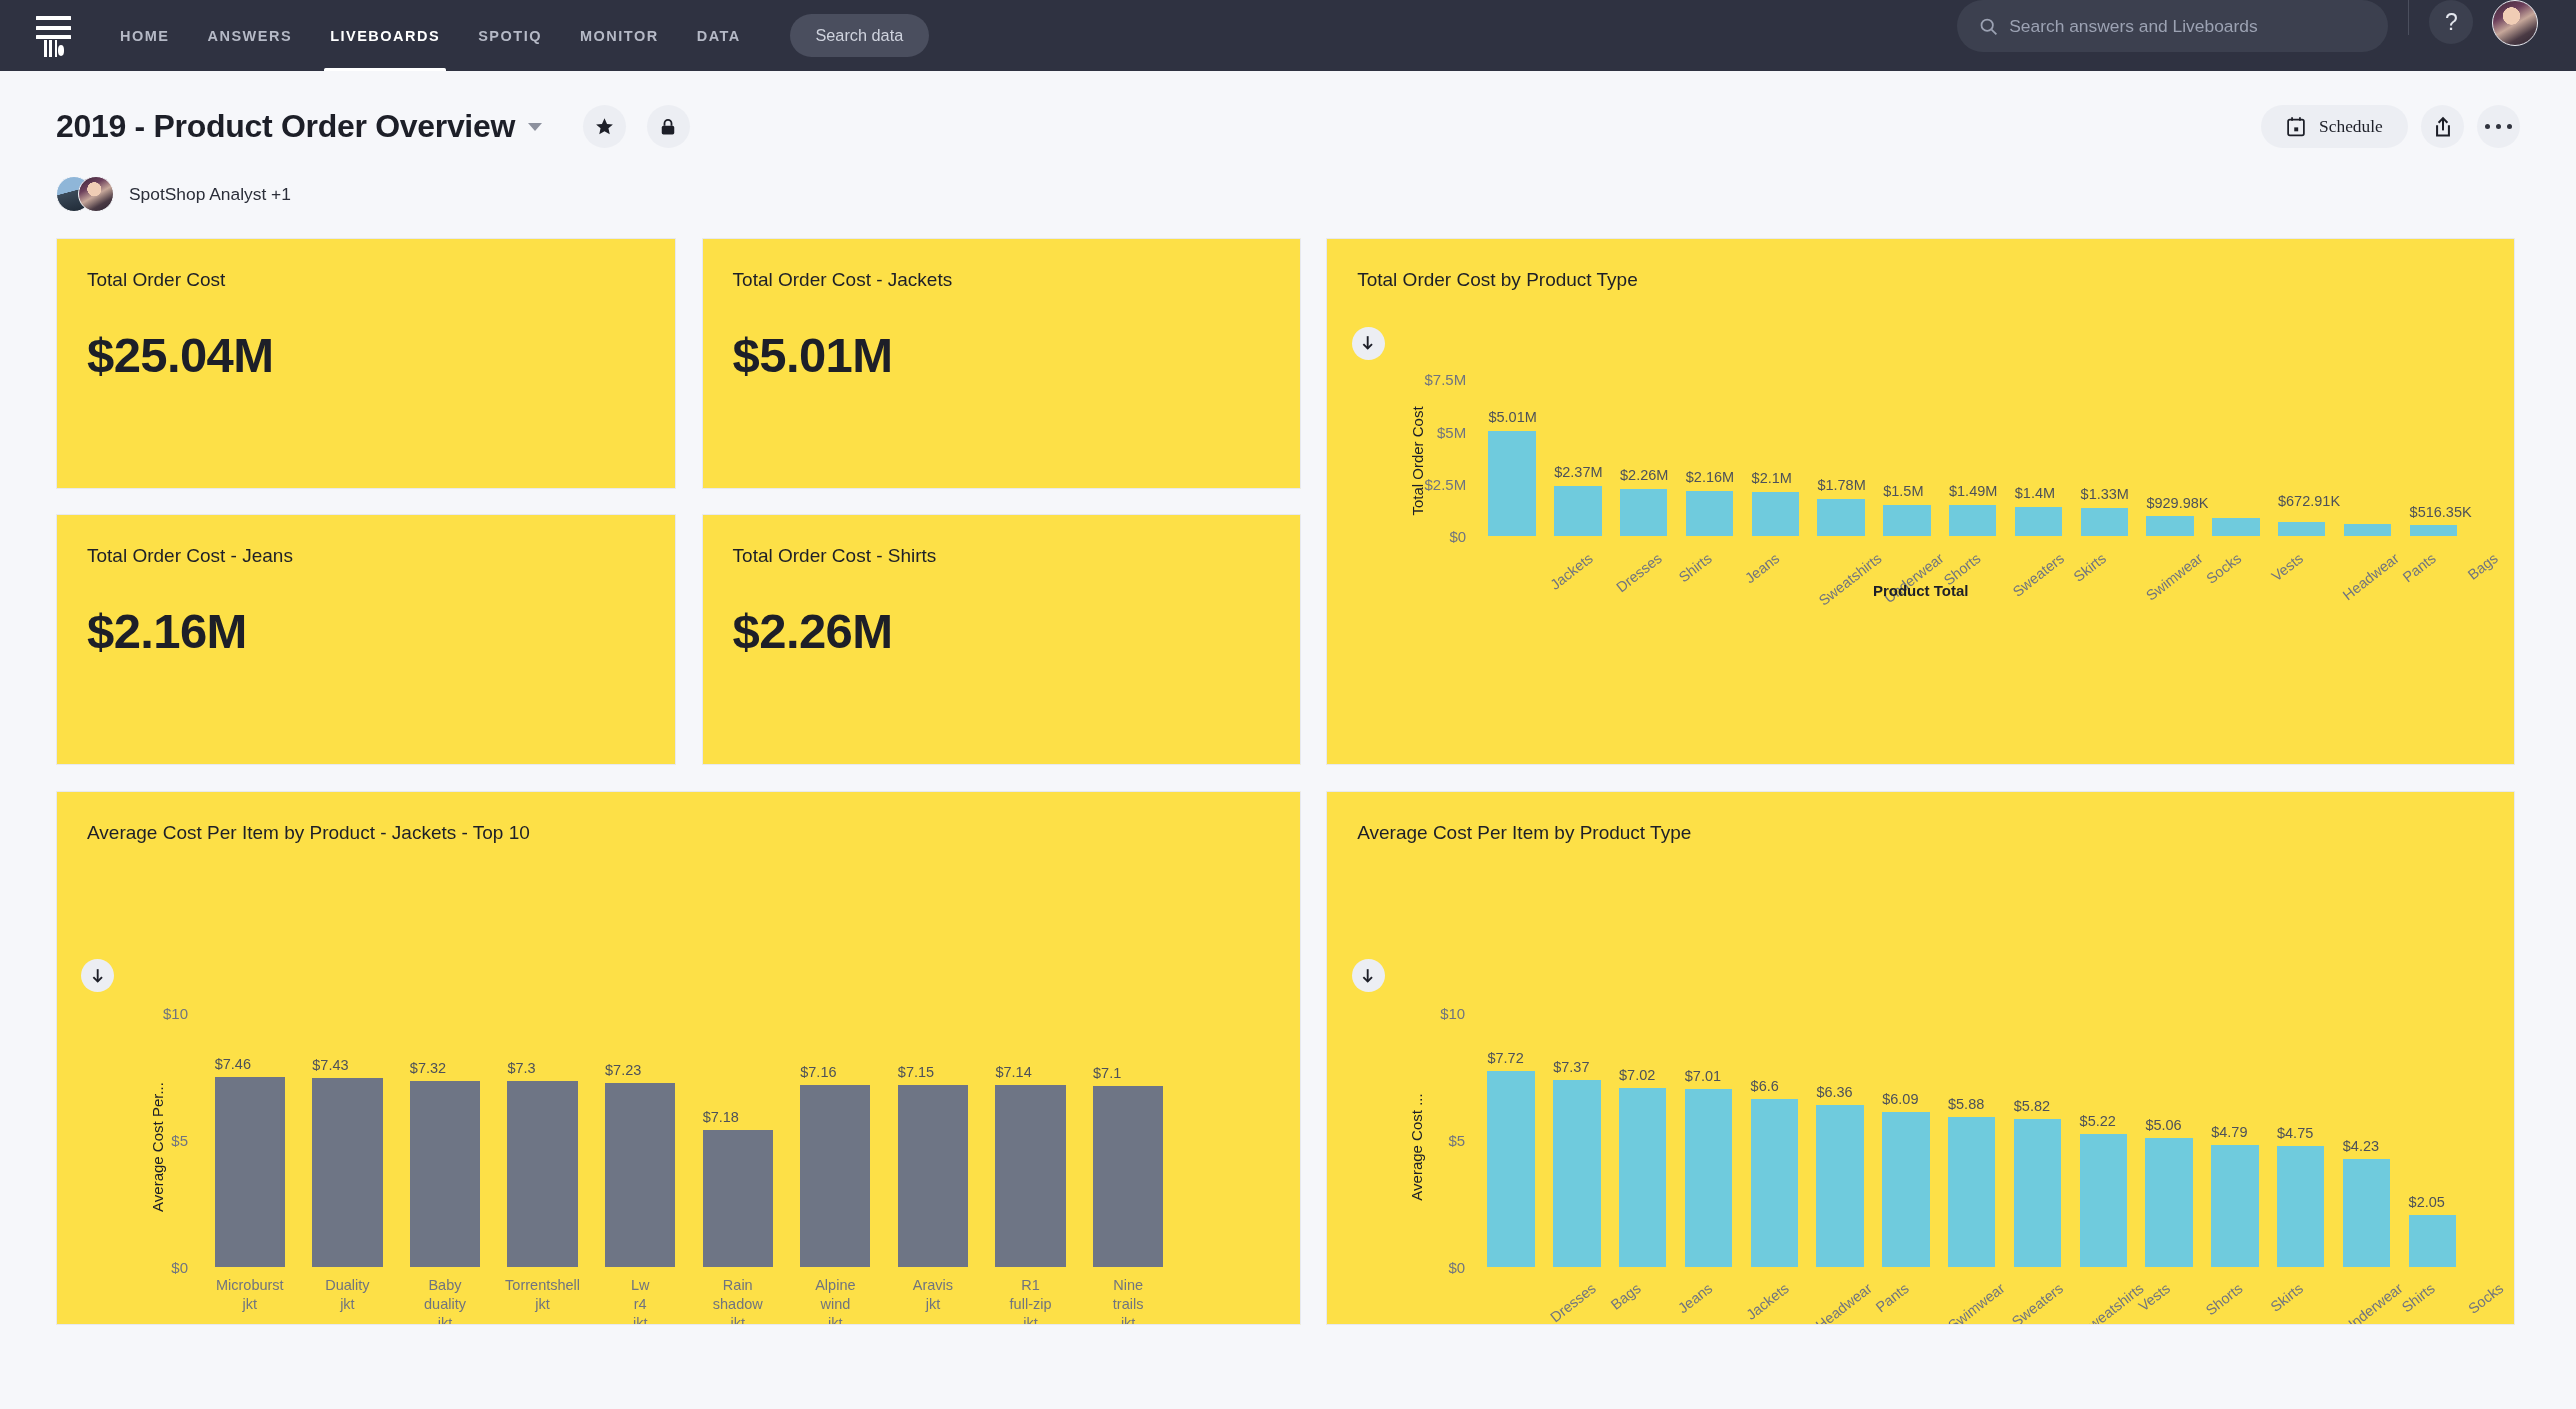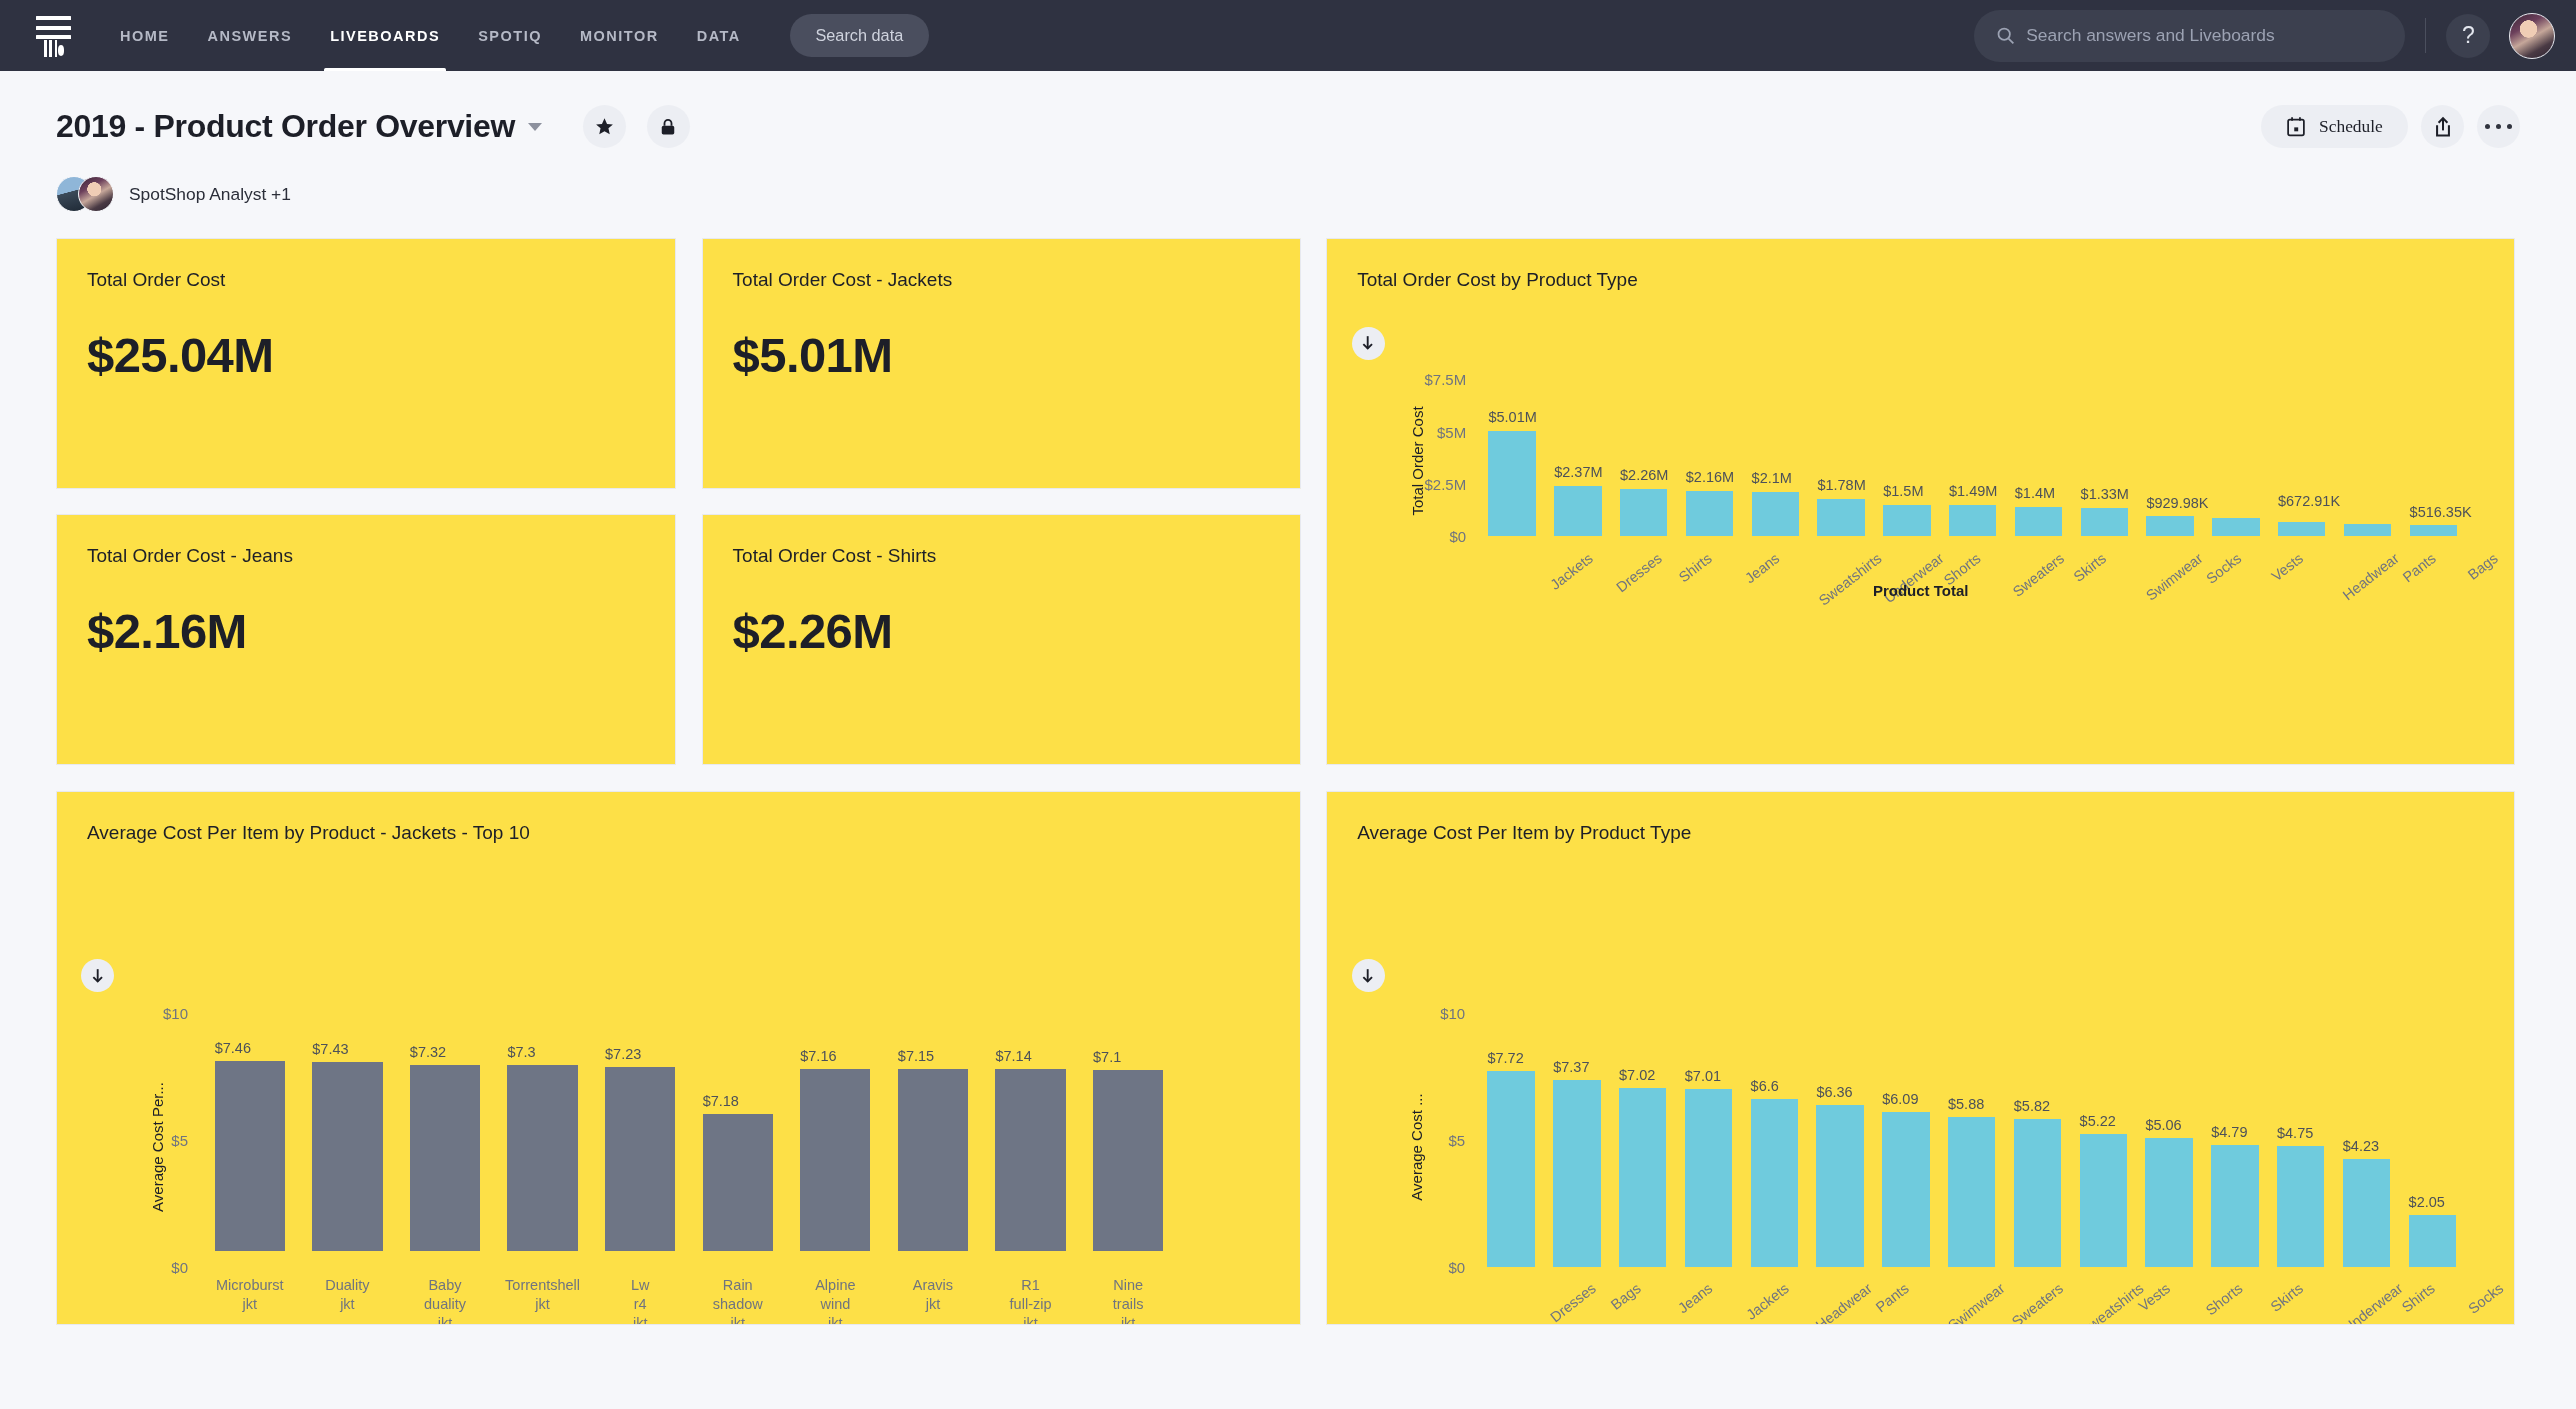--- a/index.html
+++ b/index.html
@@ -35,21 +35,21 @@
   .navitem.active::after{
     content:""; position:absolute; bottom:0; left:12.8px; right:12.8px;
     height:3.5px; background:#fff; border-radius:1.7px 1.7px 0 0;
   }
   .searchdata{
     margin-left:30px;
     background:#4a4e5e; color:#cfd3de; font-size:16.3px;
     border-radius:28px; padding:11.6px 25.6px; cursor:pointer; white-space:nowrap;
   }
 
-  .navright{ position:absolute; right:21px; top:0; height:100%; display:flex; align-items:center; }
+  .navright{ position:absolute; right:38px; top:0; height:100%; display:flex; }
   .globalsearch{
     width:431px; height:52px; background:#3c404f; border-radius:27px;
     display:flex; align-items:center; padding-left:21px; cursor:text;
   }
   .globalsearch .sicon{ width:21px; height:21px; margin-right:10.5px; flex:0 0 auto;}
   .globalsearch .sph{ color:#9ca2b3; font-size:17.4px; white-space:nowrap;}
   .navdivider{ width:1.7px; height:35px; background:#4b4f5e; margin:0 20px;}
   .helpbtn{
     width:44px; height:44px; border-radius:50%; background:#3c404f;
     display:flex; align-items:center; justify-content:center;
@@ -371,21 +371,21 @@
             <line x1="12" y1="3" x2="12" y2="20"></line>
             <path d="M6 14l6 6 6-6"></path>
           </svg>
         </div>
         <div class="ylabel" style="top: 290px; transform: translateY(-50%) rotate(-90deg);">Average Cost Per...</div>
         <div class="yticks" style="left: 44px; width: 87px;">
           <div class="ytick" style="top: 410px;">$0</div>
           <div class="ytick" style="top: 283px;">$5</div>
           <div class="ytick" style="top: 156px;">$10</div>
         </div>
-        <div class="plot" style="left: 144px; top: 140px; width: 976px; height: 254px;">
+        <div class="plot" style="left: 144px; top: 156px; width: 976px; height: 254px;">
           <div class="bar">
             <div class="barrect" style="height: 190px;">
               <div class="barval">$7.46</div>
             </div>
           </div>
           <div class="bar">
             <div class="barrect" style="height: 189px;">
               <div class="barval">$7.43</div>
             </div>
           </div>

